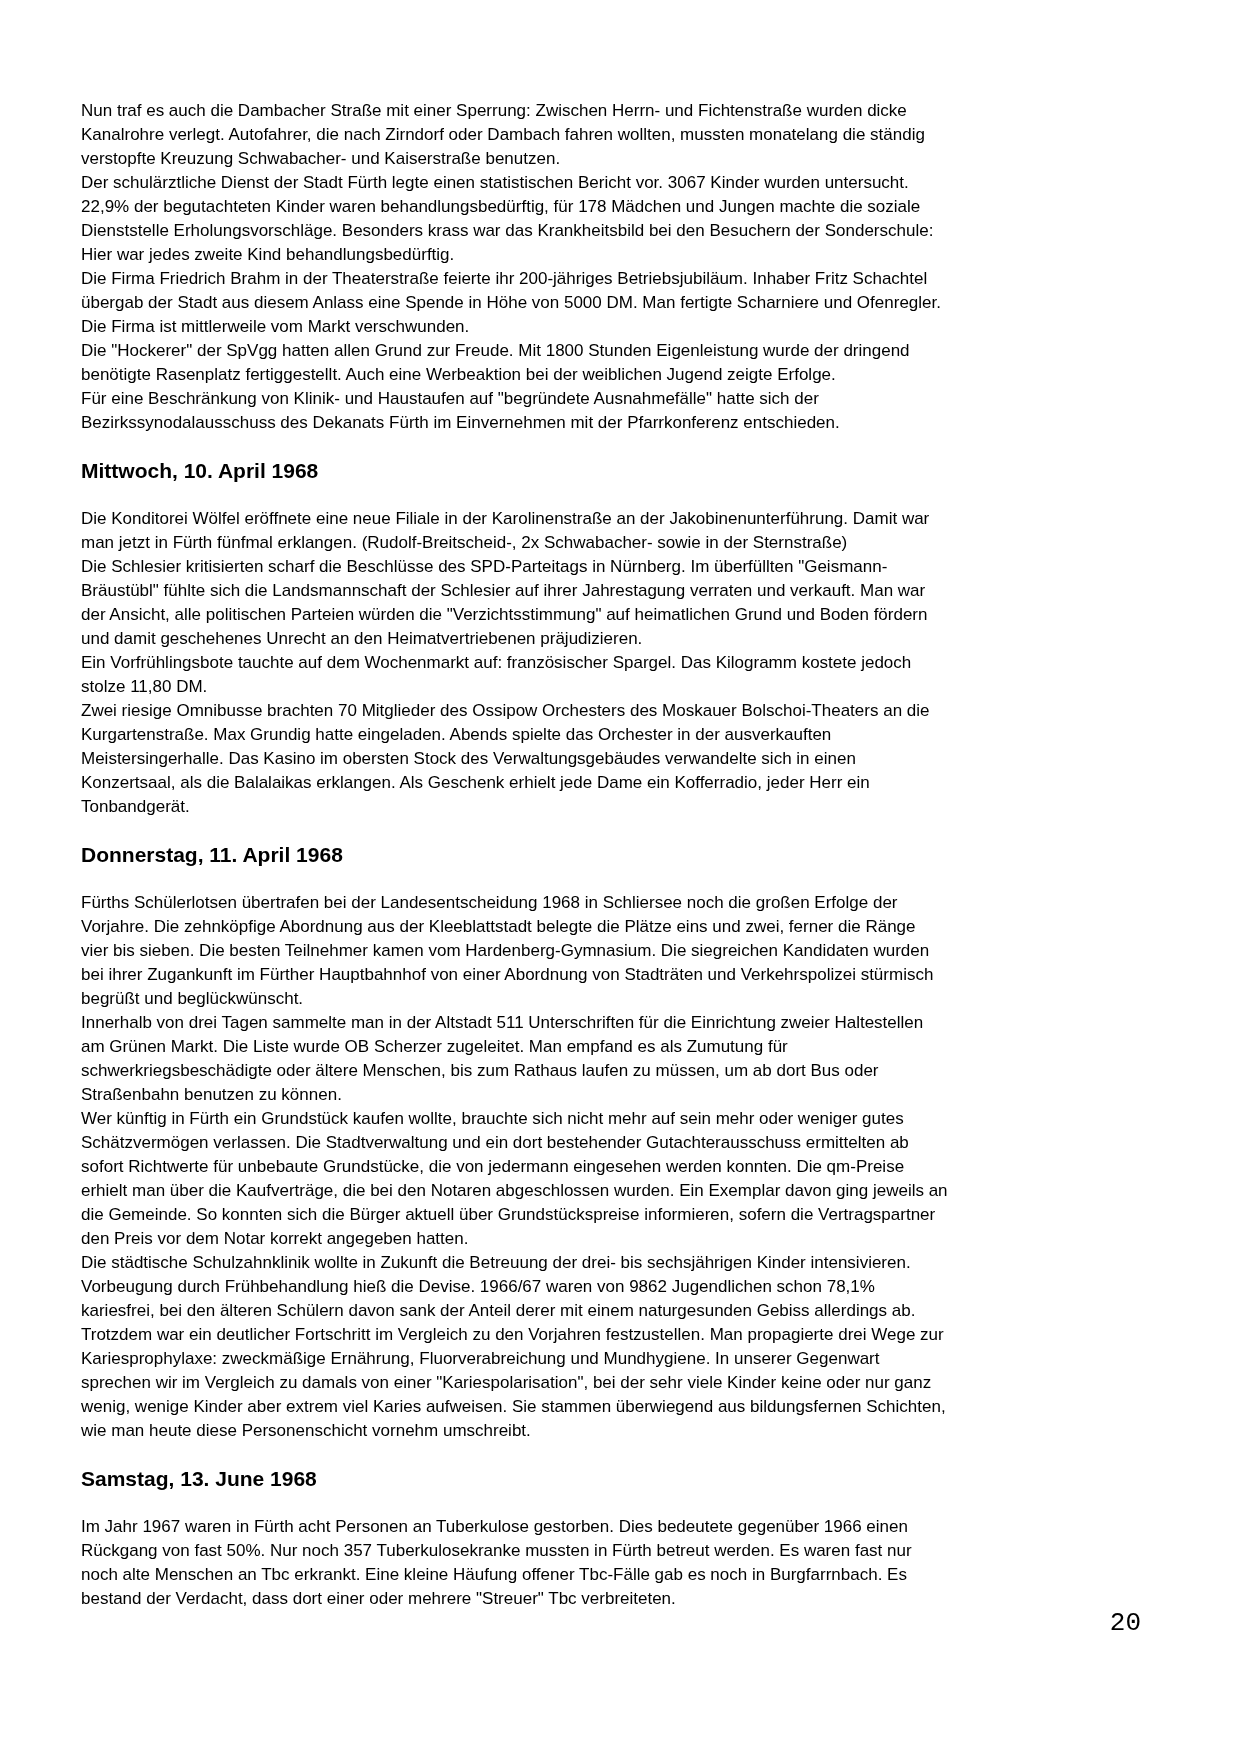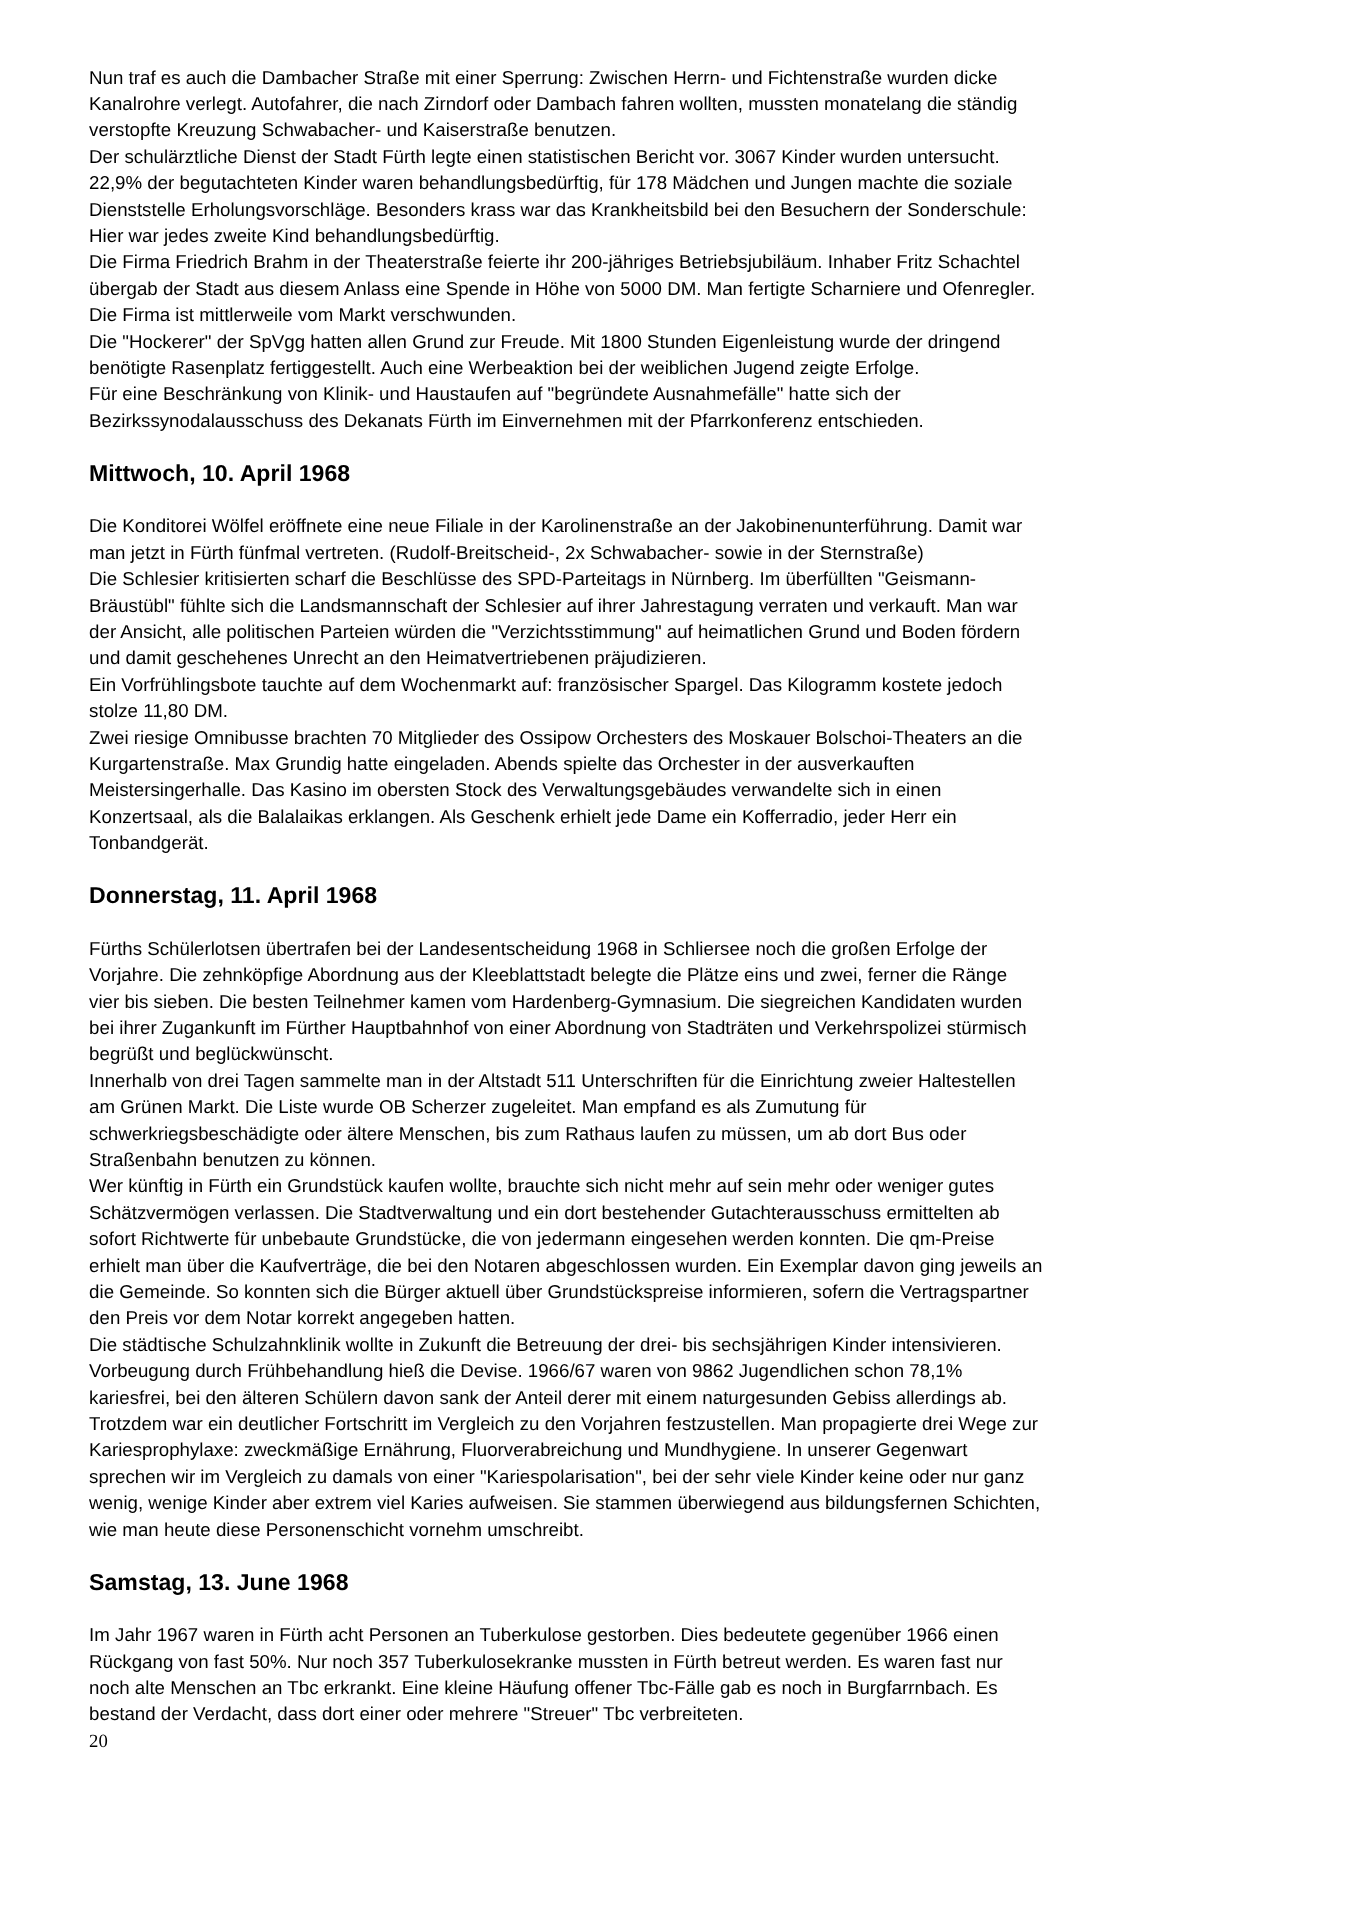--- a/index.html
+++ b/index.html
@@ -10,40 +10,40 @@
   body {
     width: 1239px;
     height: 1753px;
     overflow: hidden;
     color: #000000;
     font-family: "Liberation Sans", "DejaVu Sans", sans-serif;
     font-size: 17px;
     line-height: 24px;
   }
   .page {
-    padding: 59px 0 0 81px;
+    padding: 99px 0 0 81px;
     width: 1158px;
     box-sizing: border-box;
   }
   .page p {
     margin: 0;
     white-space: pre;
   }
   .page h2 {
     margin: 24px 0;
     font-size: 21px;
     line-height: 24px;
     font-weight: bold;
     white-space: pre;
   }
   .page-number {
     width: 1060px;
-    text-align: left;
-    font-family: Liberation Serif, serif;
-    font-size: 17px;
+    text-align: right;
+    font-family: Liberation Mono, monospace;
+    font-size: 26px;
     line-height: 24px;
   }
 </style>
 </head>
 <body>
 
 <div class="page">
 
   <section>
     <p>Nun traf es auch die Dambacher Straße mit einer Sperrung: Zwischen Herrn- und Fichtenstraße wurden dicke
@@ -58,21 +58,21 @@
 Die Firma ist mittlerweile vom Markt verschwunden.</p>
     <p>Die "Hockerer" der SpVgg hatten allen Grund zur Freude. Mit 1800 Stunden Eigenleistung wurde der dringend
 benötigte Rasenplatz fertiggestellt. Auch eine Werbeaktion bei der weiblichen Jugend zeigte Erfolge.</p>
     <p>Für eine Beschränkung von Klinik- und Haustaufen auf "begründete Ausnahmefälle" hatte sich der
 Bezirkssynodalausschuss des Dekanats Fürth im Einvernehmen mit der Pfarrkonferenz entschieden.</p>
   </section>
 
   <section>
     <h2>Mittwoch, 10. April 1968</h2>
     <p>Die Konditorei Wölfel eröffnete eine neue Filiale in der Karolinenstraße an der Jakobinenunterführung. Damit war
-man jetzt in Fürth fünfmal vertreten. (Rudolf-Breitscheid-, 2x Schwabacher- sowie in der Sternstraße)</p>
+man jetzt in Fürth fünfmal erklangen. (Rudolf-Breitscheid-, 2x Schwabacher- sowie in der Sternstraße)</p>
     <p>Die Schlesier kritisierten scharf die Beschlüsse des SPD-Parteitags in Nürnberg. Im überfüllten "Geismann-
 Bräustübl" fühlte sich die Landsmannschaft der Schlesier auf ihrer Jahrestagung verraten und verkauft. Man war
 der Ansicht, alle politischen Parteien würden die "Verzichtsstimmung" auf heimatlichen Grund und Boden fördern
 und damit geschehenes Unrecht an den Heimatvertriebenen präjudizieren.</p>
     <p>Ein Vorfrühlingsbote tauchte auf dem Wochenmarkt auf: französischer Spargel. Das Kilogramm kostete jedoch
 stolze 11,80 DM.</p>
     <p>Zwei riesige Omnibusse brachten 70 Mitglieder des Ossipow Orchesters des Moskauer Bolschoi-Theaters an die
 Kurgartenstraße. Max Grundig hatte eingeladen. Abends spielte das Orchester in der ausverkauften
 Meistersingerhalle. Das Kasino im obersten Stock des Verwaltungsgebäudes verwandelte sich in einen
 Konzertsaal, als die Balalaikas erklangen. Als Geschenk erhielt jede Dame ein Kofferradio, jeder Herr ein

